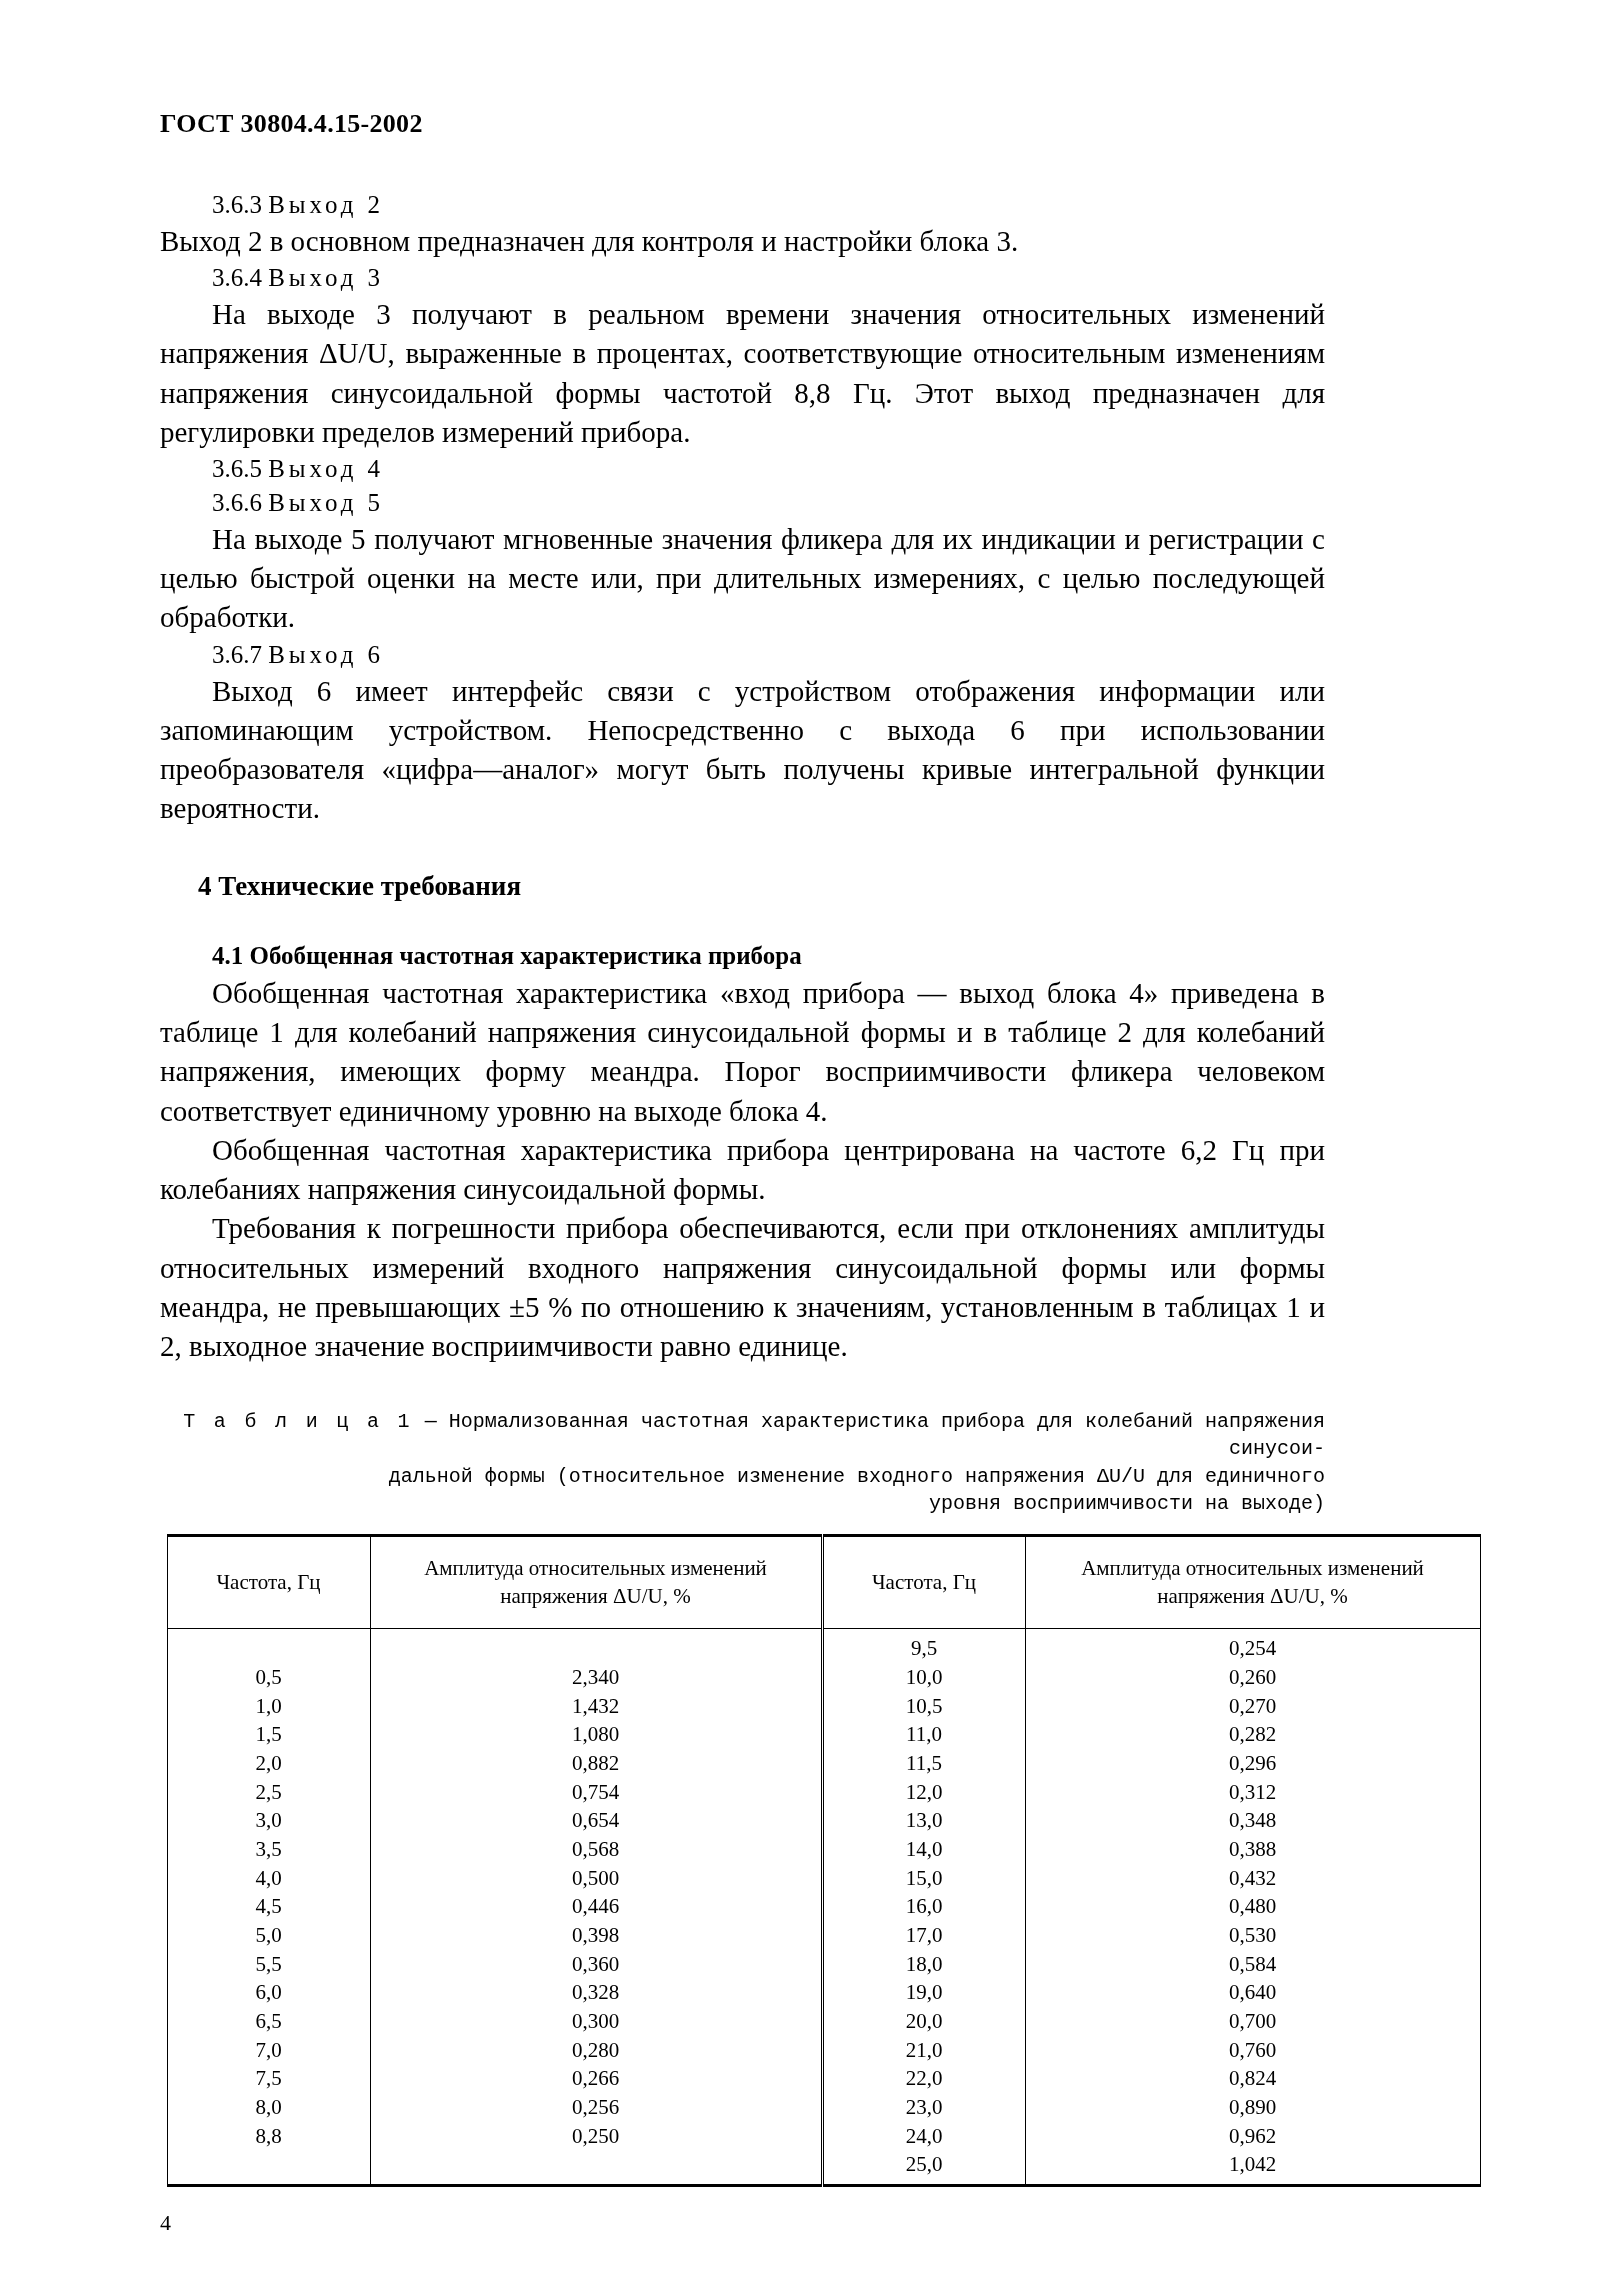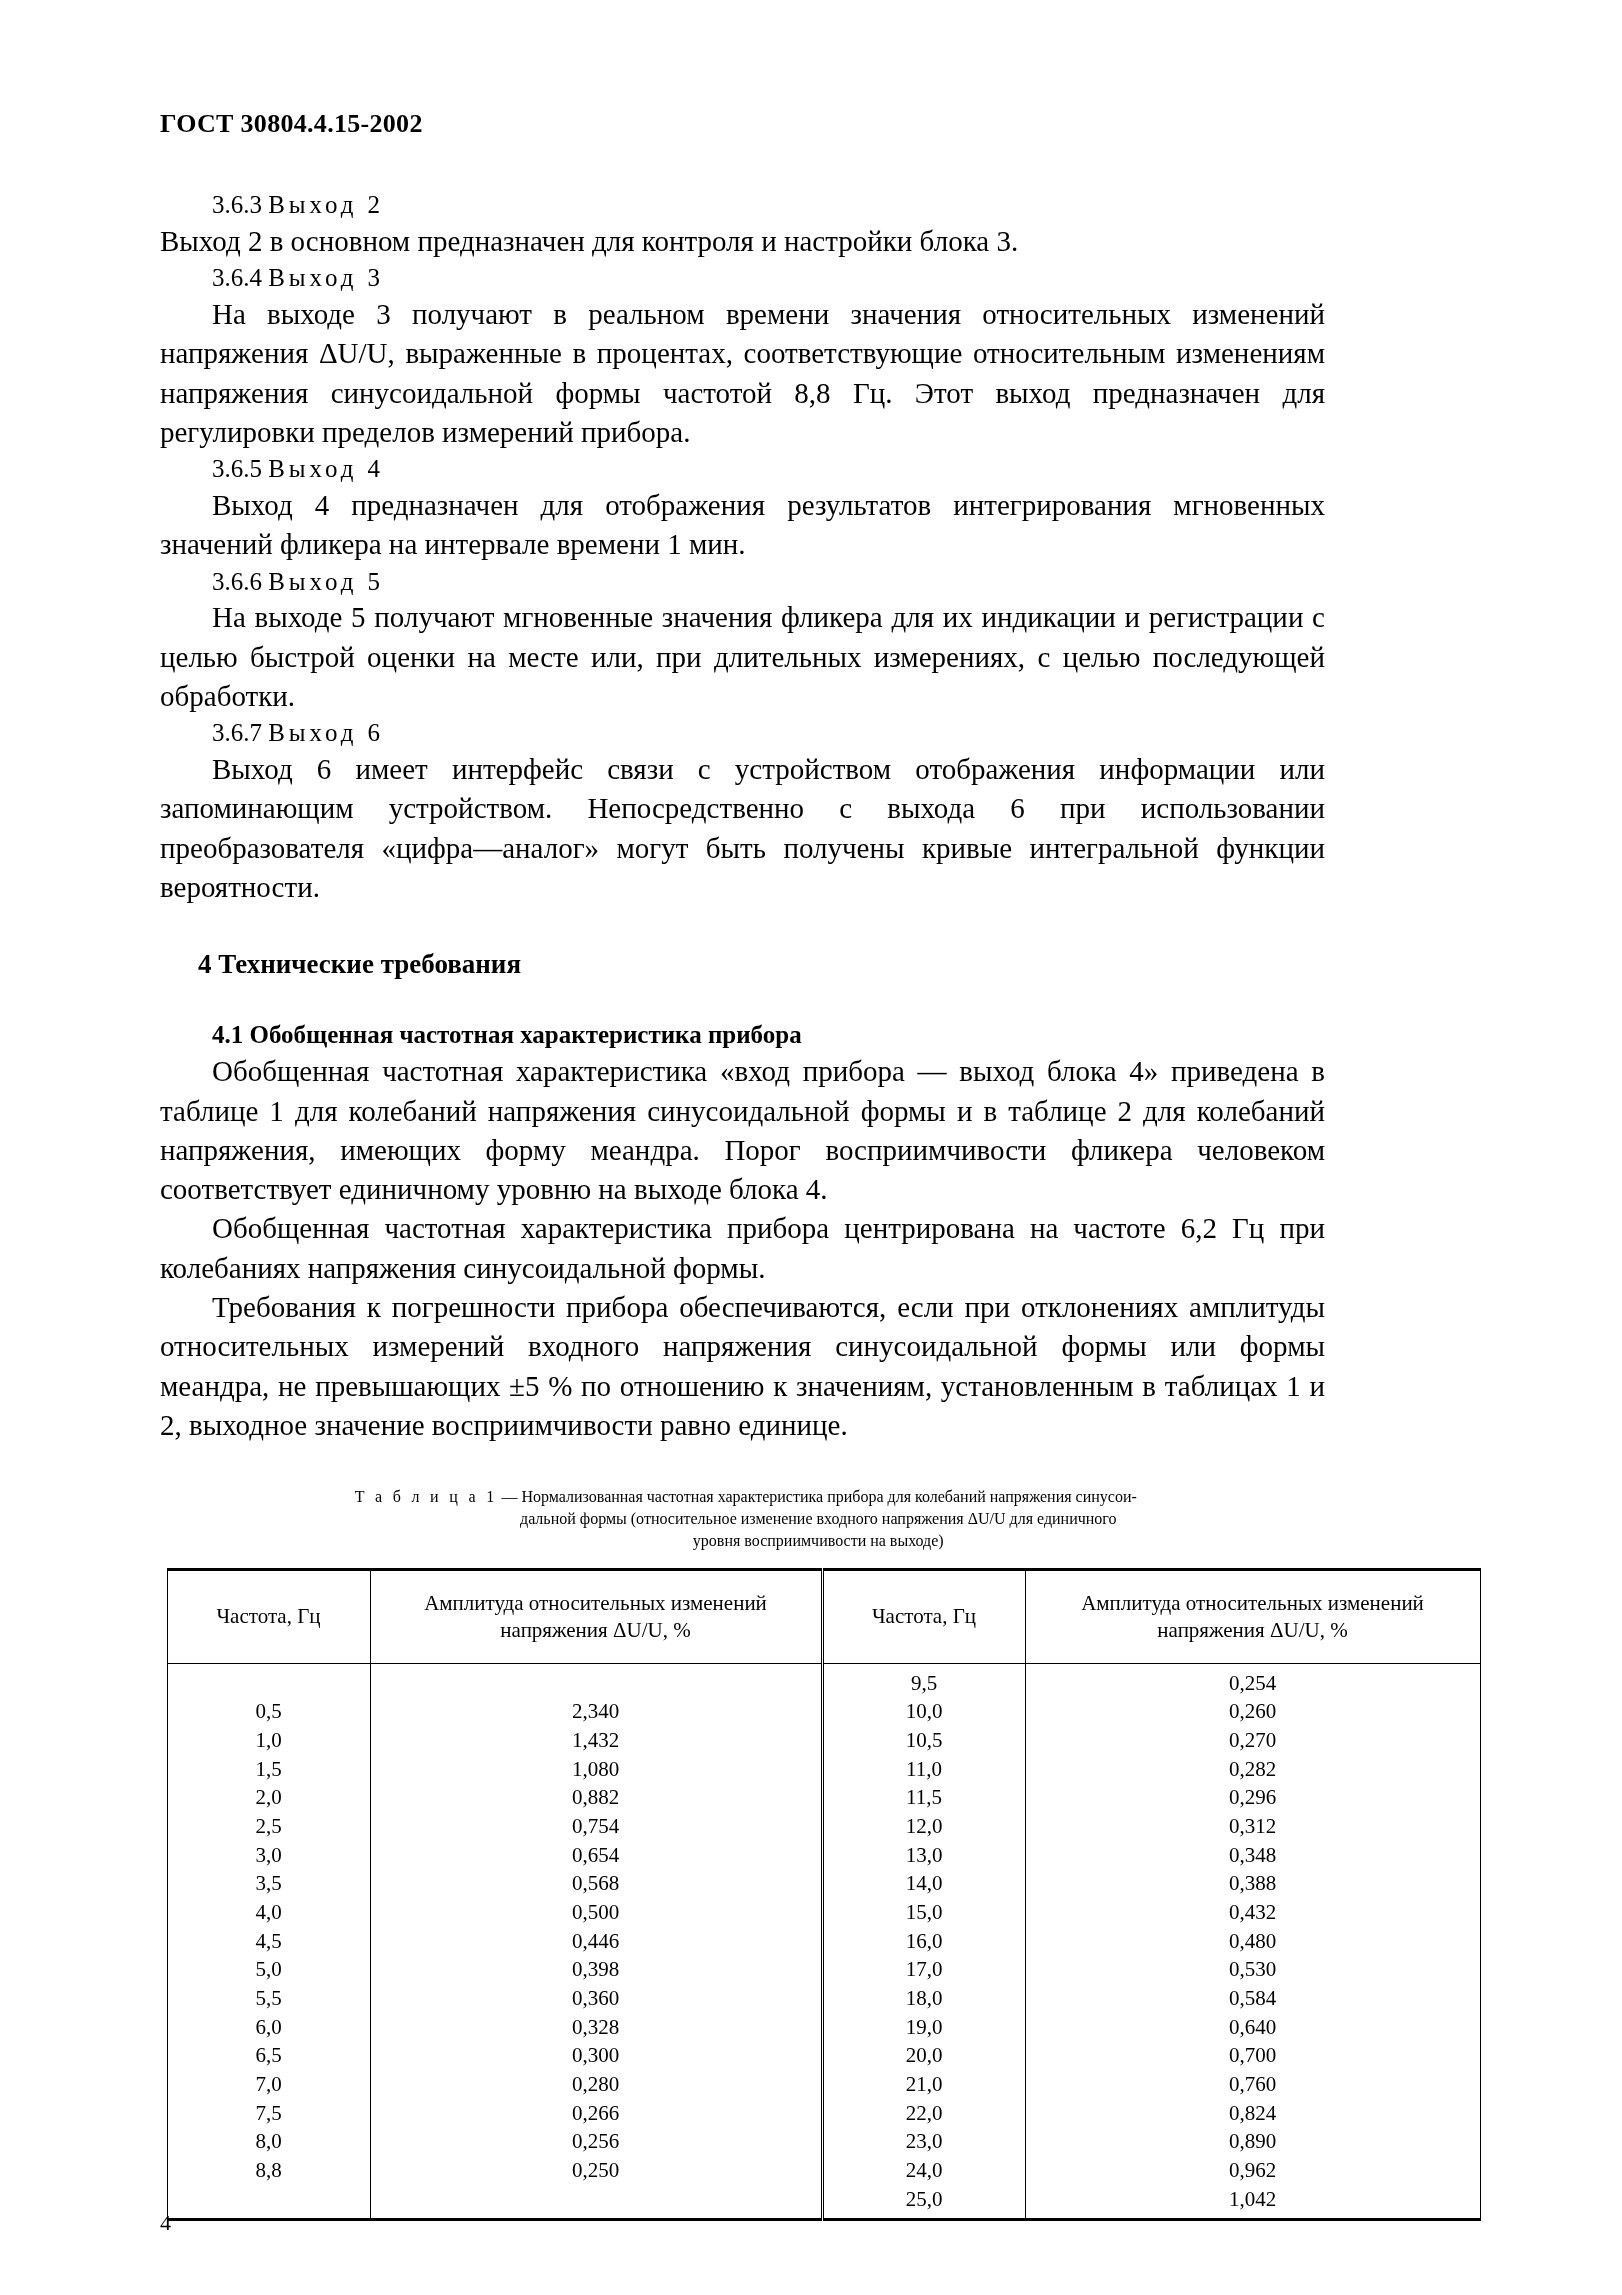--- a/index.html
+++ b/index.html
@@ -54,25 +54,26 @@
   h3.subsection {
     font-size: 25px;
     font-weight: bold;
     margin: 39px 0 0 0;
     text-indent: 52px;
     line-height: 1.2;
   }
   .after-sub { margin-top: 2.6px; }
   .tbl-caption {
     margin: 41px 0 0 0;
-    font-size: 16px;
+    font-size: 20px;
     line-height: 1.38;
     text-indent: 0;
-    text-align: center;
+    text-align: right;
     padding-left: 6.5px;
+    font-family: Liberation Mono, monospace;
   }
   .tbl-caption .tcap-word { letter-spacing: 3.3px; }
   .tbl-caption .cont {
     display: block;
     padding-left: 145px;
   }
   table.data {
     width: 1313px;
     margin: 15.7px 0 0 6.5px;
     border-collapse: collapse;
@@ -118,21 +119,20 @@
 
   <div class="doc-header">ГОСТ 30804.4.15-2002</div>
 
   <div class="clause-head"><span>3.6.3</span> <span class="spaced">Выход  2</span></div>
   <p class="noindent">Выход 2 в основном предназначен для контроля и настройки блока 3.</p>
 
   <div class="clause-head"><span>3.6.4</span> <span class="spaced">Выход  3</span></div>
   <p>На выходе 3 получают в реальном времени значения относительных изменений напряжения ΔU/U, выраженные в процентах, соответствующие относительным изменениям напряжения синусоидальной формы частотой 8,8 Гц. Этот выход предназначен для регулировки пределов измерений прибора.</p>
 
   <div class="clause-head"><span>3.6.5</span> <span class="spaced">Выход  4</span></div>
-  <p>Выход 4 предназначен для отображения результатов интегрирования мгновенных значений фликера на интервале времени 1 мин.</p>
 
   <div class="clause-head"><span>3.6.6</span> <span class="spaced">Выход  5</span></div>
   <p>На выходе 5 получают мгновенные значения фликера для их индикации и регистрации с целью быстрой оценки на месте или, при длительных измерениях, с целью последующей обработки.</p>
 
   <div class="clause-head"><span>3.6.7</span> <span class="spaced">Выход  6</span></div>
   <p>Выход 6 имеет интерфейс связи с устройством отображения информации или запоминающим устройством. Непосредственно с выхода 6 при использовании преобразователя «цифра—аналог» могут быть получены кривые интегральной функции вероятности.</p>
 
   <h2 class="section">4  Технические требования</h2>
 
   <h3 class="subsection">4.1  Обобщенная частотная характеристика прибора</h3>

